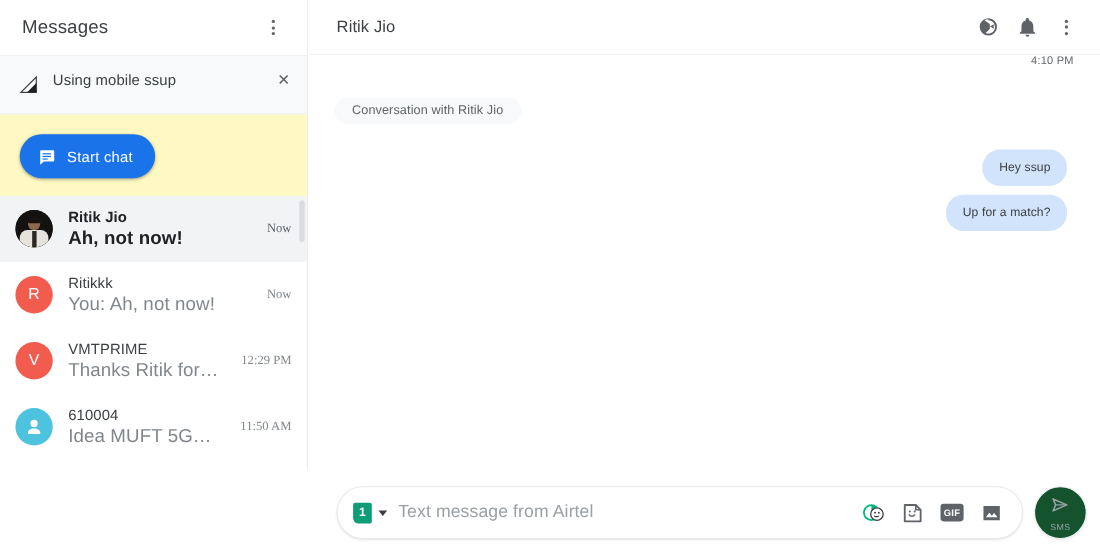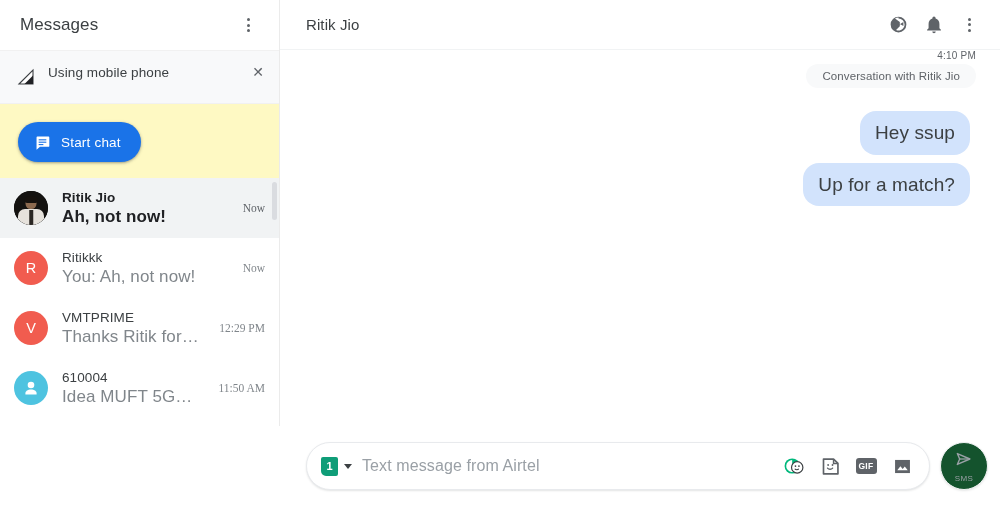--- a/index.html
+++ b/index.html
@@ -129,30 +129,30 @@
   }
   .chat-title { flex: 1; font-size: 15px; color: #3c4043; letter-spacing: .1px; }
   .hdr-icon {
     width: 36px; height: 36px; border-radius: 50%;
     display: flex; align-items: center; justify-content: center; cursor: pointer;
     color: #5f6368;
   }
 
   .thread { flex: 1; position: relative; padding: 0 24px; overflow: hidden; }
   .ts-center { text-align: right; font-size: 10px; color: #5f6368; letter-spacing: .2px; }
-  .sys-chip-row { display: flex; justify-content: flex-end; margin-top: 3px; }
+  .sys-chip-row { display: flex; justify-content: flex-start; margin-top: 28px; }
   .sys-chip {
     background: #f8f9fa; color: #5f6368;
     font-size: 11.5px; padding: 6px 16px; border-radius: 14px; letter-spacing: .1px;
   }
   .out-row { display: flex; justify-content: flex-end; margin-top: 23px; padding-right: 6px; }
   .out-row.tight { margin-top: 8px; }
   .bubble-out {
     background: #d2e3fc; color: #3c4043;
-    font-size: 19px; line-height: 1.35;
+    font-size: 11px; line-height: 1.35;
     padding: 9px 15px; border-radius: 16px; max-width: 420px; letter-spacing: .1px;
   }
 
   
   .composer-row {
     display: flex; align-items: center; gap: 10px;
     padding: 0 12px 16px 26px;
   }
   .composer {
     flex: 1; height: 48px;
@@ -166,21 +166,21 @@
     border-radius: 2px 2px 2px 5px; font-size: 11px;
     display: flex; align-items: center; justify-content: center; font-weight: bold;
   }
   .caret { width: 0; height: 0; border-left: 4.5px solid transparent; border-right: 4.5px solid transparent; border-top: 5px solid #3c4043; }
   .composer-input {
     flex: 1; border: none; outline: none; background: transparent;
     font-size: 16px; color: #3c4043; font-family: inherit; letter-spacing: .1px;
   }
   .composer-input::placeholder { color: #9aa0a6; }
   .comp-icons { display: flex; align-items: center; gap: 14px; padding-right: 2px; }
-  .comp-icon { width: 22px; height: 22px; display: flex; align-items: center; justify-content: center; cursor: pointer; }
+  .comp-icon { width: 22px; height: 22px; display: flex; align-items: center; cursor: pointer; }
   .gif-box {
     width: 21px; height: 16px; background: #5f6368; border-radius: 3px;
     color: #fff; font-size: 8.5px; font-weight: bold;
     display: flex; align-items: center; justify-content: center; letter-spacing: .3px;
   }
   .send-btn {
     width: 48px; min-width: 48px; height: 48px; border-radius: 50%;
     background: #14532d; border: 1px solid #f1f3f4;
     display: flex; flex-direction: column; align-items: center; justify-content: center;
     gap: 1px; cursor: pointer;
@@ -205,21 +205,21 @@
     </div>
 
     <div class="banner">
       <div class="signal-icon">
         <svg width="20" height="20" viewBox="0 0 20 20">
           <path d="M3 17 L17 3 L17 17 Z" fill="#ffffff" stroke="#3c4043" stroke-width="1.1"></path>
           <path d="M8.5 17 L17 8.5 L17 17 Z" fill="#202124"></path>
         </svg>
       </div>
       <div class="banner-text">
-        <div class="banner-title">Using mobile phone</div>
+        <div class="banner-title">Using mobile ssup</div>
       </div>
       <div class="banner-close">✕</div>
     </div>
 
     <div class="startchat-wrap">
       <button class="startchat">
         <span>
           <svg width="17" height="17" viewBox="0 0 20 20" fill="#ffffff">
             <path d="M3 3h14a1 1 0 011 1v10a1 1 0 01-1 1H7l-4 3.5V4a1 1 0 011-1z"></path>
             <rect x="5.5" y="6.2" width="9" height="1.3" fill="#1a73e8"></rect>

